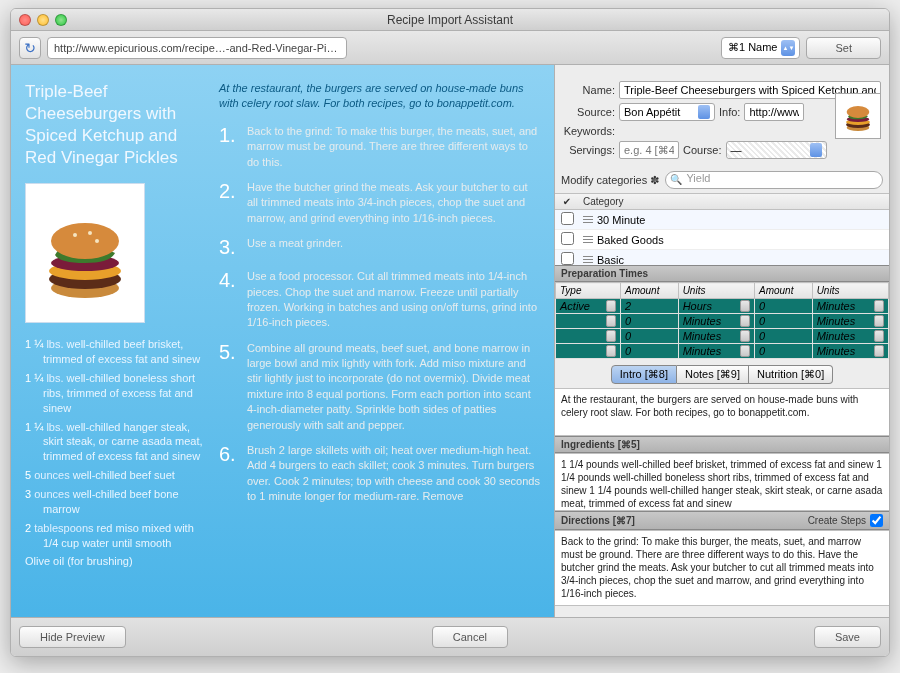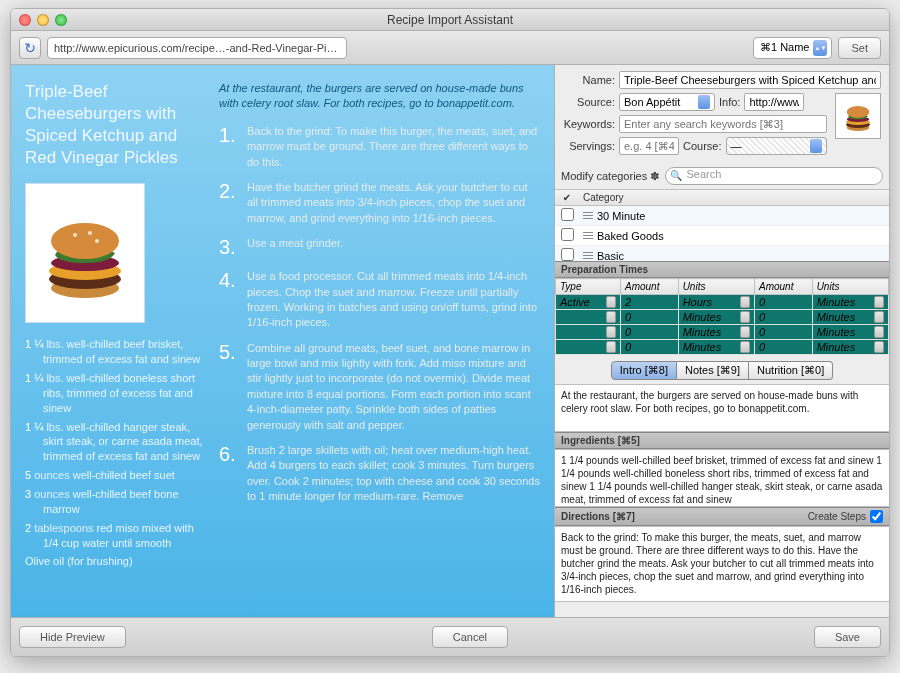--- a/index.html
+++ b/index.html
@@ -14,42 +14,42 @@
 .light.yellow { background: radial-gradient(#ffe08a,#ffbd2e); }
 .light.green { background: radial-gradient(#90e38f,#28c840); }
 .titlebar .title { position: absolute; left: 0; right: 0; text-align: center; font-size: 12px; color: #3a3a3a; }
 
 
 .toolbar { height: 34px; background: linear-gradient(#e8e8e8,#d4d4d4); border-bottom: 1px solid #b0b0b0; display: flex; align-items: center; padding: 0 8px; gap: 6px; }
 .reload-btn { width: 22px; height: 22px; border-radius: 4px; background: linear-gradient(#fdfdfd,#e2e2e2); border: 1px solid #a8a8a8; display: flex; align-items: center; justify-content: center; color: #3a6fc4; font-size: 14px; cursor: pointer; }
 .url-field { flex: 0 0 300px; height: 22px; border: 1px solid #a8a8a8; border-radius: 4px; background: #fff; padding: 0 6px; font-size: 11px; color: #444; white-space: nowrap; overflow: hidden; text-overflow: ellipsis; line-height: 20px; }
 .combo { height: 22px; border: 1px solid #a8a8a8; border-radius: 4px; background: #fff; font-size: 11px; display: flex; align-items: center; padding: 0 4px 0 6px; gap: 4px; }
 .combo .caret { width: 14px; height: 16px; background: linear-gradient(#9ec0f4,#5e92e4); border-radius: 3px; display: flex; flex-direction: column; align-items: center; justify-content: center; font-size: 6px; line-height: 6px; color: #fff; }
-.mac-btn { height: 22px; padding: 0 12px; border: 1px solid #a8a8a8; border-radius: 4px; background: linear-gradient(#fdfdfd,#e2e2e2); font-size: 11px; color: #555; cursor: pointer; }
+.mac-btn { height: 22px; padding: 0 28px; border: 1px solid #a8a8a8; border-radius: 4px; background: linear-gradient(#fdfdfd,#e2e2e2); font-size: 11px; color: #555; cursor: pointer; }
 
 
 .main { display: flex; height: 552px; }
 
 
 .preview { flex: 1; background: linear-gradient(#8ed2f3,#4ab4e8); color: #fff; display: flex; font-family: "Lucida Grande", sans-serif; padding: 16px 14px; overflow: hidden; }
 .pv-left { width: 180px; }
 .pv-title { font-size: 17px; line-height: 1.3; color: #f0f8ff; margin-bottom: 14px; font-weight: normal; }
 .pv-photo { width: 120px; height: 140px; background: #fff; border: 1px solid #cde; display: flex; align-items: center; justify-content: center; margin-bottom: 14px; }
 .pv-ing { font-size: 11px; line-height: 1.35; color: #e8f5ff; padding-left: 18px; text-indent: -18px; margin-bottom: 4px; }
 .pv-ing .amt { color: #fff; font-weight: normal; }
 .pv-ing .unit { color: #dff0ff; }
 .pv-right { flex: 1; padding-left: 14px; }
 .pv-intro { font-size: 11px; font-style: italic; color: #0b5a84; line-height: 1.4; margin-bottom: 12px; }
 .pv-step { display: flex; margin-bottom: 10px; }
 .pv-step .num { font-size: 20px; color: #fff; width: 28px; flex-shrink: 0; }
 .pv-step .txt { font-size: 11px; line-height: 1.4; color: #e6ecee; }
 
 
 .form { width: 335px; background: #ededed; display: flex; flex-direction: column; border-left: 1px solid #b0b0b0; }
-.form-top { padding: 6px 8px 4px; }
+.form-top { padding: 16px 8px 4px; }
 .frow { display: flex; align-items: center; margin-bottom: 4px; gap: 4px; }
 .frow label { width: 52px; text-align: right; font-size: 11px; color: #333; }
 .frow input[type=text] { flex: 1; height: 18px; border: 1px solid #a8a8a8; border-radius: 2px; padding: 0 4px; font-size: 11px; background: #fff; min-width: 0; }
 .frow .placeholder { color: #999; }
 .thumb { width: 46px; height: 46px; border: 1px solid #a8a8a8; background: #fff; float: right; margin-left: 6px; display: flex; align-items: center; justify-content: center; }
 
 
 .sect-head { background: linear-gradient(#c8c8c8,#b2b2b2); border-top: 1px solid #888; border-bottom: 1px solid #888; font-size: 10px; font-weight: bold; color: #3a3a3a; padding: 2px 6px; display: flex; align-items: center; justify-content: space-between; }
 .sect-head .right { display: flex; align-items: center; gap: 4px; font-weight: normal; }
 
@@ -202,39 +202,38 @@
           <label>Source:</label>
           <span class="combo-stub" style="flex:0 0 96px">
               <span>Bon Appétit</span>
               <span class="caret"></span>
             </span>
           <label style="width:auto">Info:</label>
           <input type="text" style="flex: 0 0 60px;" value="http://www.epicu">
         </div>
         <div class="frow" style="padding-right:54px">
           <label>Keywords:</label>
-          <input type="text" class="placeholder" placeholder="Enter any search keywords [⌘3]" style="">
         </div>
         <div class="frow" style="padding-right:54px">
           <label>Servings:</label>
           <input type="text" class="placeholder" style="flex: 0 0 60px;" placeholder="e.g. 4 [⌘4]">
           <label style="width:auto">Course:</label>
           <span class="combo-stub dashed" style="flex:1">
               <span>—</span>
               <span class="caret"></span>
             </span>
         </div>
       </div>
 
       <div class="cat-tools">
         <span class="modify">
             <span>Modify categories</span> 
             <span>✽</span>
           </span>
-        <div class="search"><span style="color:#999">Search</span></div>
+        <div class="search"><span style="color:#999">Yield</span></div>
       </div>
       <div class="cat-list">
         <div class="cat-header-row">
             <div class="cell ck">✔</div>
             <div class="cell nm">Category</div>
           </div>
         <div id="cat-rows">
             <div class="cat-row">
               <div class="cell ck"><input type="checkbox" style=""></div>
               <div class="cell nm"><span class="bars-icon"></span>30 Minute</div>

